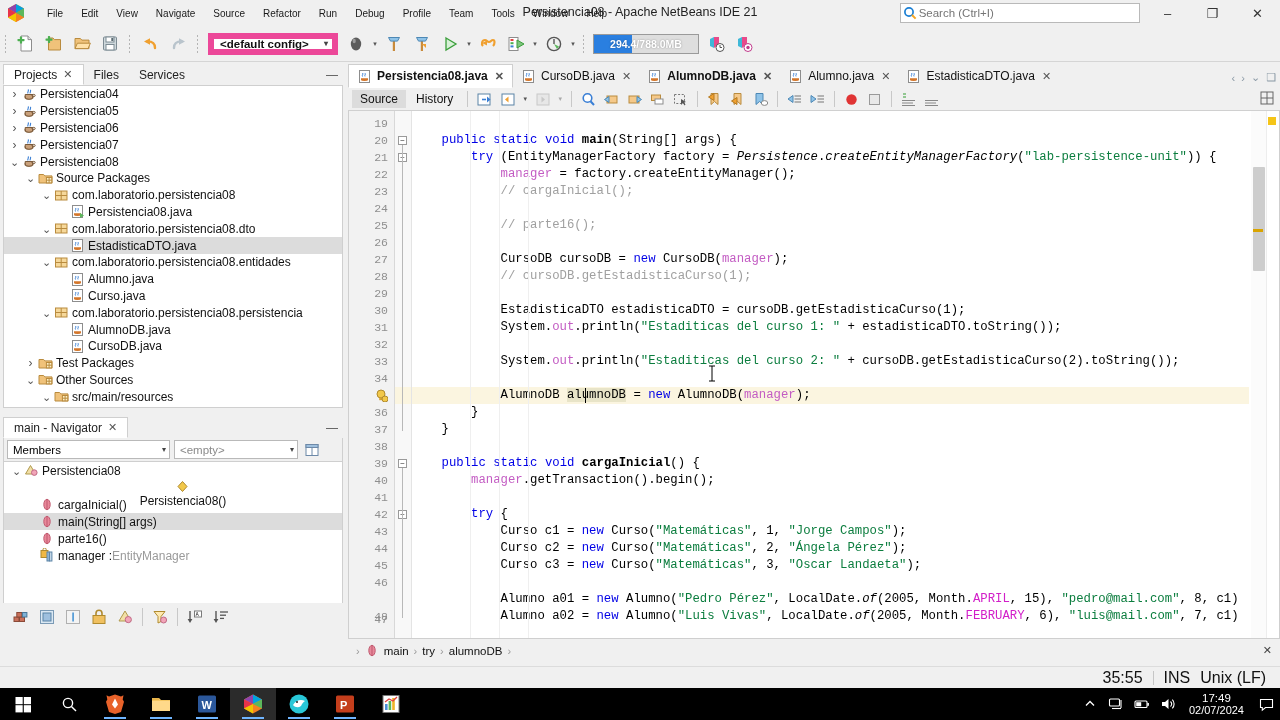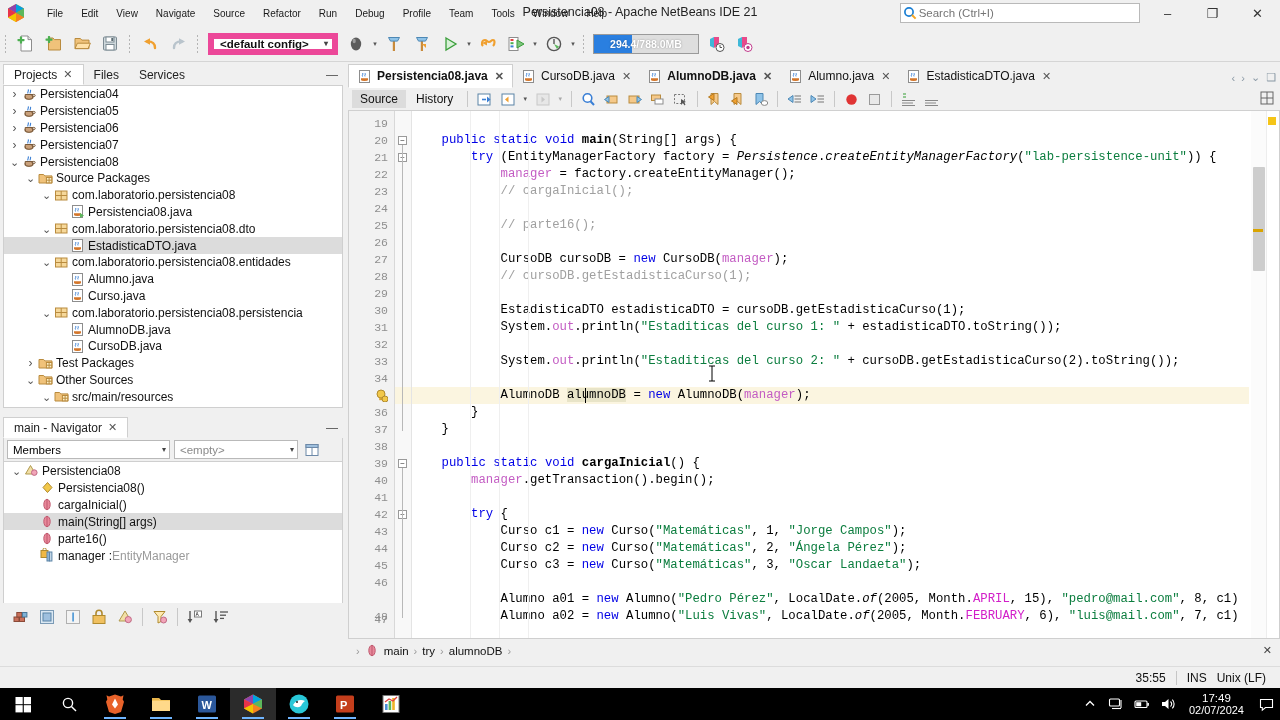--- a/index.html
+++ b/index.html
@@ -219,21 +219,21 @@
     position:absolute; left:0; right:0; bottom:0; height:21px; background:#f0f0f0;
     display:flex; align-items:center; gap:3px; padding-left:6px; font-size:11.5px; color:#111;
   }
   .bc-seg { display:flex; align-items:center; gap:4px; }
   .bc-chev { color:#9a9a9a; font-size:11px; margin:0 2px; }
   .bc-x { position:absolute; right:8px; font-size:11px; color:#444; }
 
   
   .statusbar {
     position:absolute; left:0; right:0; bottom:32px; height:22px; background:#f0f0f0;
-    display:flex; align-items:center; justify-content:flex-end; gap:0; font-size:12px; color:#111;
+    display:flex; align-items:center; justify-content:flex-end; gap:0; font-size:16px; color:#111;
     border-top:1px solid #dcdcdc;
   }
   .sb-cell { padding:0 10px; height:22px; display:flex; align-items:center; }
   .sb-div { width:1px; height:14px; background:#c6c6c6; }
 
   
   .taskbar {
     position:absolute; left:0; right:0; bottom:0; height:32px; background:#000;
     display:flex; align-items:center;
   }
@@ -692,21 +692,21 @@
           <div class="trow" style="height: 17px; padding-left: 6px;">
             <span class="twist" style="font-size: 11px; line-height: 6px;">⌄</span>
             <span class="ticon">
               <svg width="15" height="15" viewBox="0 0 15 15">
                 <polygon points="1.5,11 6.5,2.5 11.5,11" fill="#f2dfa6" stroke="#b09a4e"></polygon>
                 <circle cx="10.3" cy="9.6" r="2.8" fill="#f2a5b8" stroke="#c06a85"></circle>
               </svg>
             </span>
             <span class="tlabel">Persistencia08</span>
           </div>
-          <div class="trow" style="height: 17px; padding-left: 22px;">
+          <div class="trow" style="height: 17px; padding-left: 22px; flex-direction: column;">
             <span class="twist"></span>
             <span class="ticon">
               <svg width="15" height="15" viewBox="0 0 15 15">
                 <polygon points="7.5,2.5 12,7.5 7.5,12.5 3,7.5" fill="#f2c84a" stroke="#b08a2e"></polygon>
               </svg>
             </span>
             <span class="tlabel">Persistencia08()</span>
           </div>
           <div class="trow" style="height: 17px; padding-left: 22px;">
             <span class="twist"></span>

